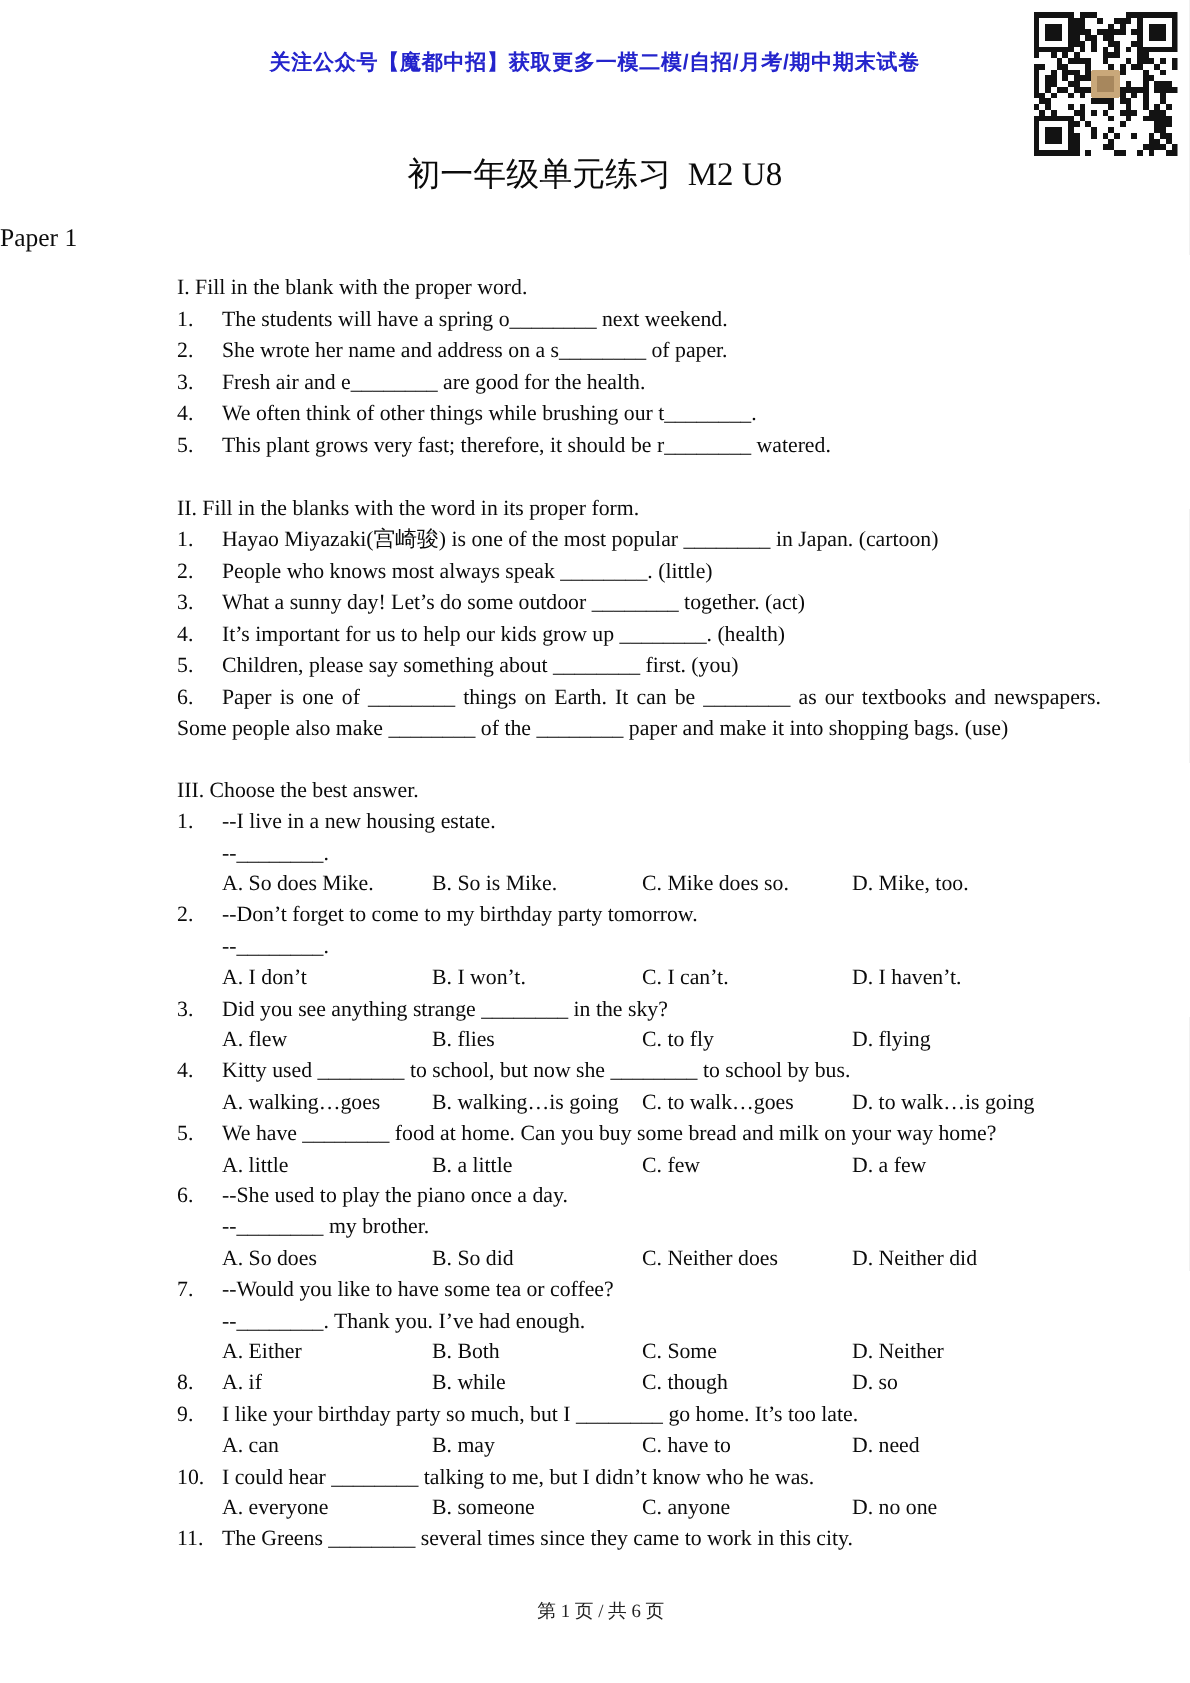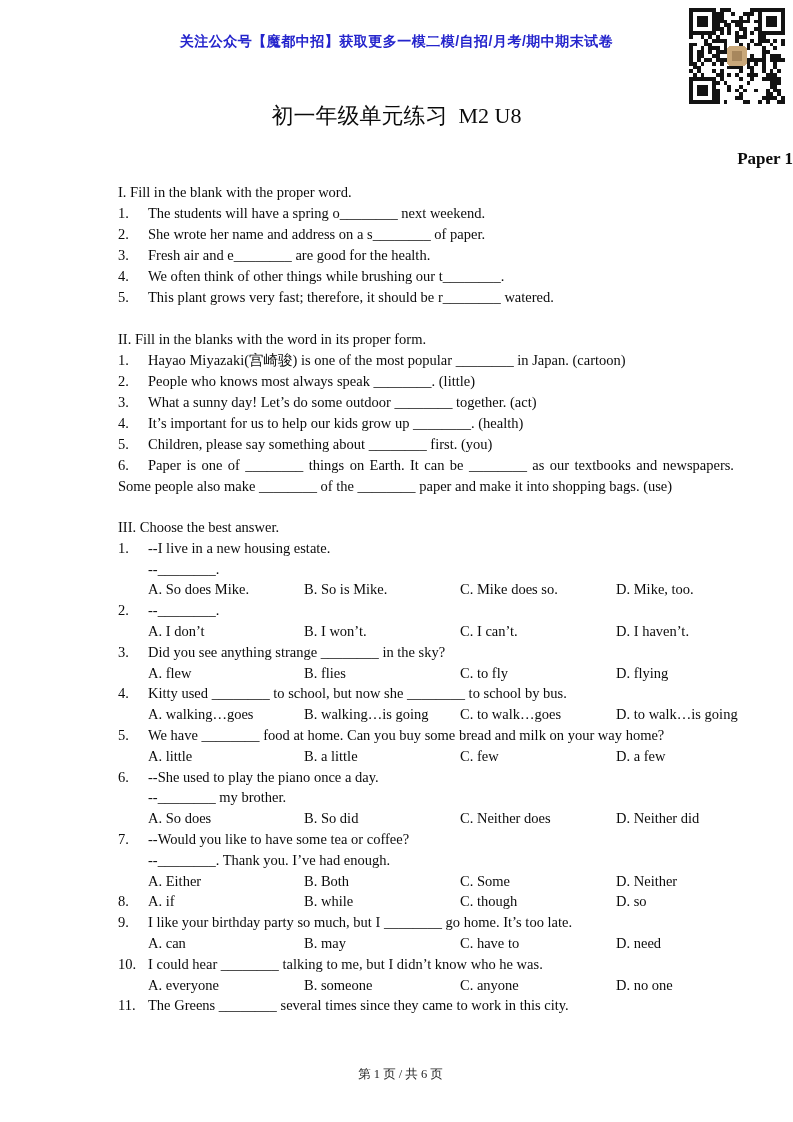--- a/index.html
+++ b/index.html
@@ -15,38 +15,38 @@
   }
   .qr{
     position:absolute;left:689px;top:8px;width:96px;height:96px;background:#fff;
   }
   .qr svg{width:96px;height:96px;display:block;}
   .title{
     margin:101px 0 0 0;text-align:center;font-weight:normal;font-size:22px;
     line-height:30px;white-space:pre;
   }
   .subtitle{
-    margin-top:17px;text-align:right;font-weight:bold;font-size:17px;line-height:21px;
+    margin-top:17px;text-align:left;font-weight:normal;font-size:17px;line-height:21px;
   }
   .docbody{margin-left:118px;width:616px;font-size:14.5px;}
   .sec{line-height:21px;}
   .sec-heading{font-weight:normal;line-height:21px;}
   .s1-heading{margin-top:13px;}
   .s2-heading{margin-top:21px;}
   .s3-heading{margin-top:20px;line-height:20.8px;}
   .item{display:flex;}
   .num{width:30px;flex:none;}
   .itext{flex:1;}
   .stretch{text-align:justify;text-align-last:justify;}
   .cont{line-height:21px;}
   .sec3{line-height:20.8px;}
   .qitem{display:flex;}
   .qbody{flex:1;}
   .qline{line-height:20.8px;}
-  .options{display:grid;grid-template-columns:140px 140px 140px 1fr;line-height:20.8px;gap:16px;}
+  .options{display:grid;grid-template-columns:140px 140px 140px 1fr;line-height:20.8px;}
   .options span{white-space:nowrap;}
   .footer{
     position:absolute;top:1066px;left:4px;width:100%;text-align:center;
     font-size:12.5px;color:#222;
   }
 </style>
 </head>
 <body>
 
 <div class="page">
@@ -343,20 +343,21 @@
             <span>B. So is Mike.</span>
             <span>C. Mike does so.</span>
             <span>D. Mike, too.</span>
           </div>
         </div>
       </div>
 
       <div class="qitem">
         <div class="num">2.</div>
         <div class="qbody">
+          <div class="qline">--Don’t forget to come to my birthday party tomorrow.</div>
           <div class="qline">--________.</div>
           <div class="options">
             <span>A. I don’t</span>
             <span>B. I won’t.</span>
             <span>C. I can’t.</span>
             <span>D. I haven’t.</span>
           </div>
         </div>
       </div>
 

